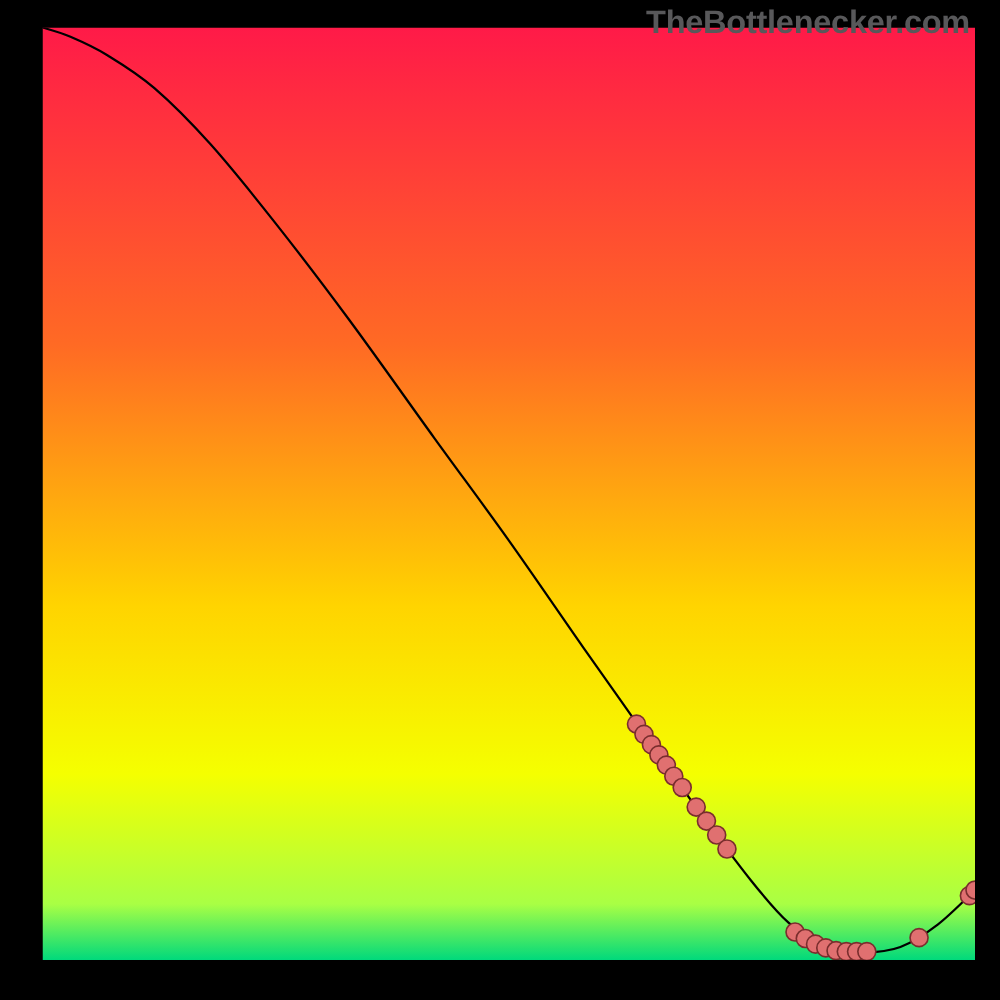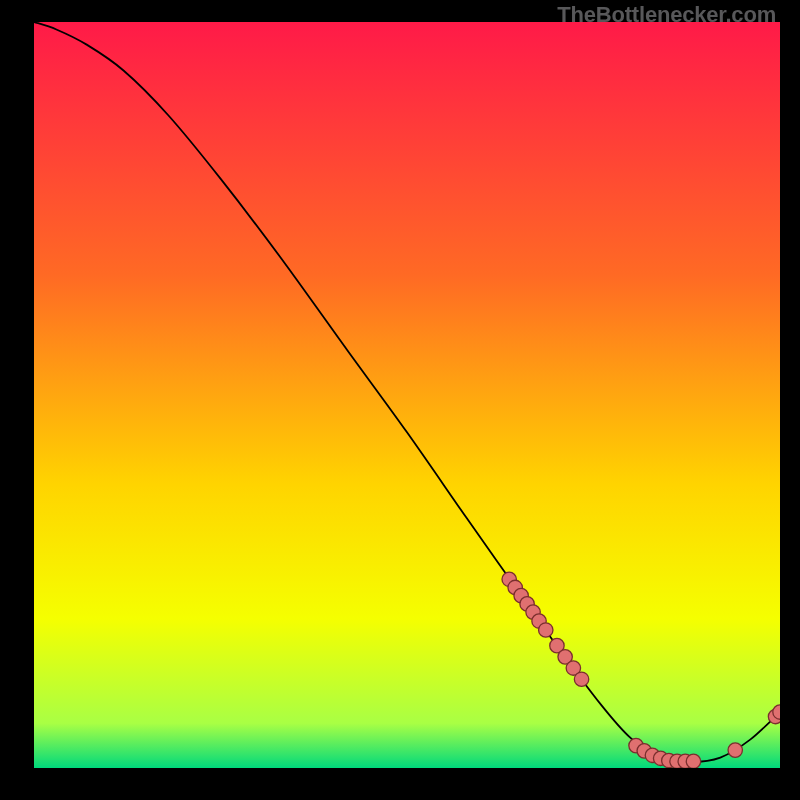--- a/index.html
+++ b/index.html
@@ -23,21 +23,21 @@
     left: 0;
     top: 0;
     width: 746px;
     height: 746px;
   }
   .footer {
     position: absolute;
     right: 24px;
     top: 2px;
     font-family: Arial, Helvetica, sans-serif;
-    font-size: 22px;
+    font-size: 26px;
     font-weight: 600;
     color: #58585a;
     letter-spacing: -0.2px;
   }
   svg { display: block; }
 </style>
 </head>
 <body>
 
 <div class="chart-wrapper">

